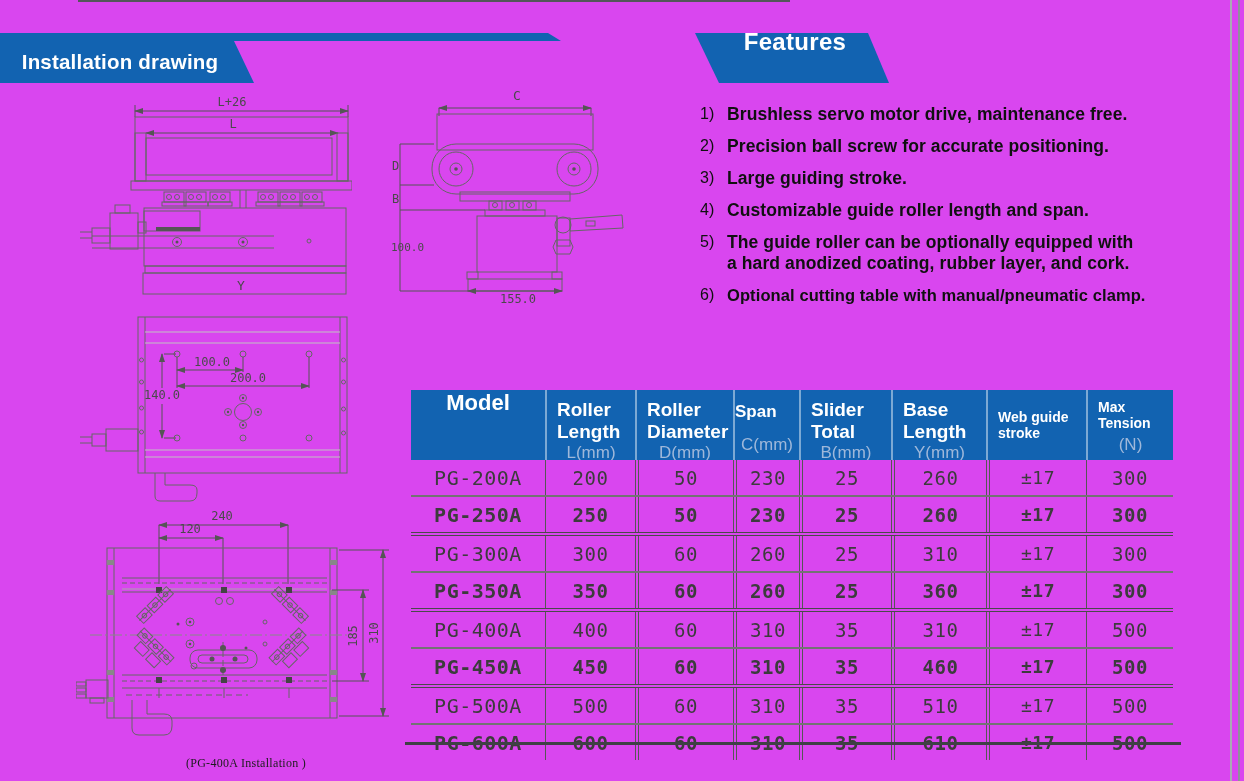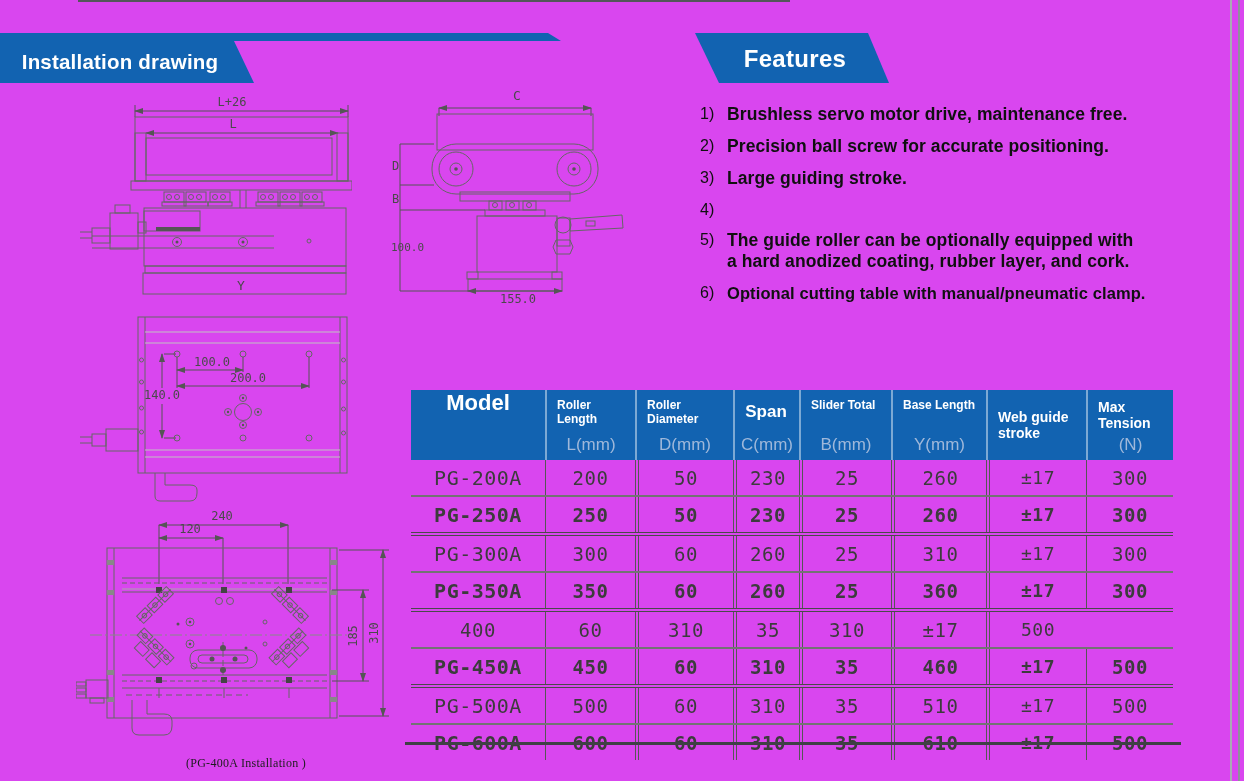--- a/index.html
+++ b/index.html
@@ -8,42 +8,42 @@
   .abs{position:absolute;}
 
   
   .top-rule{left:78px;top:0;width:712px;height:2px;background:#54565a;}
   .edge-line-1{left:1230px;top:0;width:2px;height:781px;background:#a9adb3;}
   .edge-line-2{left:1238px;top:0;width:2px;height:781px;background:#8f9399;}
 
   
   .banner-label{color:#fff;font-weight:bold;display:flex;align-items:center;}
   #install-label{left:8px;top:44px;width:224px;height:36px;font-size:20.5px;justify-content:center;letter-spacing:.2px;}
-  #features-label{left:730px;top:41px;width:130px;height:36px;font-size:24px;justify-content:center;letter-spacing:.3px;}
+  #features-label{left:730px;top:24px;width:130px;height:36px;font-size:24px;justify-content:center;letter-spacing:.3px;}
 
   
   .features-list{left:700px;top:104px;width:548px;}
   .feat{display:flex;margin-bottom:11px;color:#101010;}
   .fnum{width:27px;flex:0 0 27px;font-size:16px;font-weight:400;padding-top:1px;}
   .ftext{font-weight:bold;font-size:17.5px;line-height:21px;white-space:pre-line;letter-spacing:.1px;}
   .feat:nth-child(6){margin-top:10px;}
   .feat:nth-child(6) .ftext{font-size:16.5px;}
 
   
   .spec-table{left:411px;top:390px;width:762px;}
   .thead{display:grid;grid-template-columns:134px 90px 98px 66px 92px 95px 100px 87px;height:70px;
          background:#1263b1;color:#fff;}
   .hcell{display:flex;flex-direction:column;justify-content:space-between;overflow:hidden;}
   .hcell + .hcell{border-left:2px solid rgba(255,255,255,.45);}
-  .htitle{font-weight:bold;font-size:12px;line-height:1.15;padding:9px 2px 0 10px;}
+  .htitle{font-weight:bold;font-size:19px;line-height:1.15;padding:9px 2px 0 10px;}
   .hsub{font-size:17px;color:#9fb8da;text-align:center;padding-bottom:5px;}
   .thead .hcell:nth-child(1){justify-content:flex-start;}
   .thead .hcell:nth-child(1) .htitle{font-size:22px;text-align:center;padding:0;}
   .thead .hcell:nth-child(1) .hsub{display:none;}
-  .thead .hcell:nth-child(4) .htitle{font-size:17px;padding-top:12px;text-align:center;padding-left:0;}
+  .thead .hcell:nth-child(4) .htitle{font-size:17px;padding-top:12px;padding-left:0;}
   .thead .hcell:nth-child(7){justify-content:center;}
   .thead .hcell:nth-child(7) .htitle{font-size:14px;padding-top:0;}
   .thead .hcell:nth-child(7) .hsub{display:none;}
   .thead .hcell:nth-child(8) .htitle{font-size:14px;}
   .tbody{width:762px;}
   .trow{display:grid;grid-template-columns:134px 90px 98px 66px 92px 95px 100px 87px;height:35px;
         border-bottom:2px solid #737373;font-family:"DejaVu Sans Mono","Liberation Mono",monospace;
         color:#3c3c3c;}
   .trow:nth-child(2n){border-bottom:4px double #4a4a4a;font-weight:bold;}
   .trow:last-child{border-bottom:none;}
@@ -95,20 +95,21 @@
         <span class="ftext">Precision ball screw for accurate positioning.</span>
       </div>
 
       <div class="feat">
         <span class="fnum">3)</span>
         <span class="ftext">Large guiding stroke.</span>
       </div>
 
       <div class="feat">
         <span class="fnum">4)</span>
+        <span class="ftext">Customizable guide roller length and span.</span>
       </div>
 
       <div class="feat">
         <span class="fnum">5)</span>
         <span class="ftext">The guide roller can be optionally equipped with
 a hard anodized coating, rubber layer, and cork.</span>
       </div>
 
       <div class="feat">
         <span class="fnum">6)</span>
@@ -532,20 +533,21 @@
           <div class="tcell">350</div>
           <div class="tcell">60</div>
           <div class="tcell">260</div>
           <div class="tcell">25</div>
           <div class="tcell">360</div>
           <div class="tcell">±17</div>
           <div class="tcell">300</div>
         </div>
 
         <div class="trow">
+          <div class="tcell c-model">PG-400A</div>
           <div class="tcell">400</div>
           <div class="tcell">60</div>
           <div class="tcell">310</div>
           <div class="tcell">35</div>
           <div class="tcell">310</div>
           <div class="tcell">±17</div>
           <div class="tcell">500</div>
         </div>
 
         <div class="trow">

